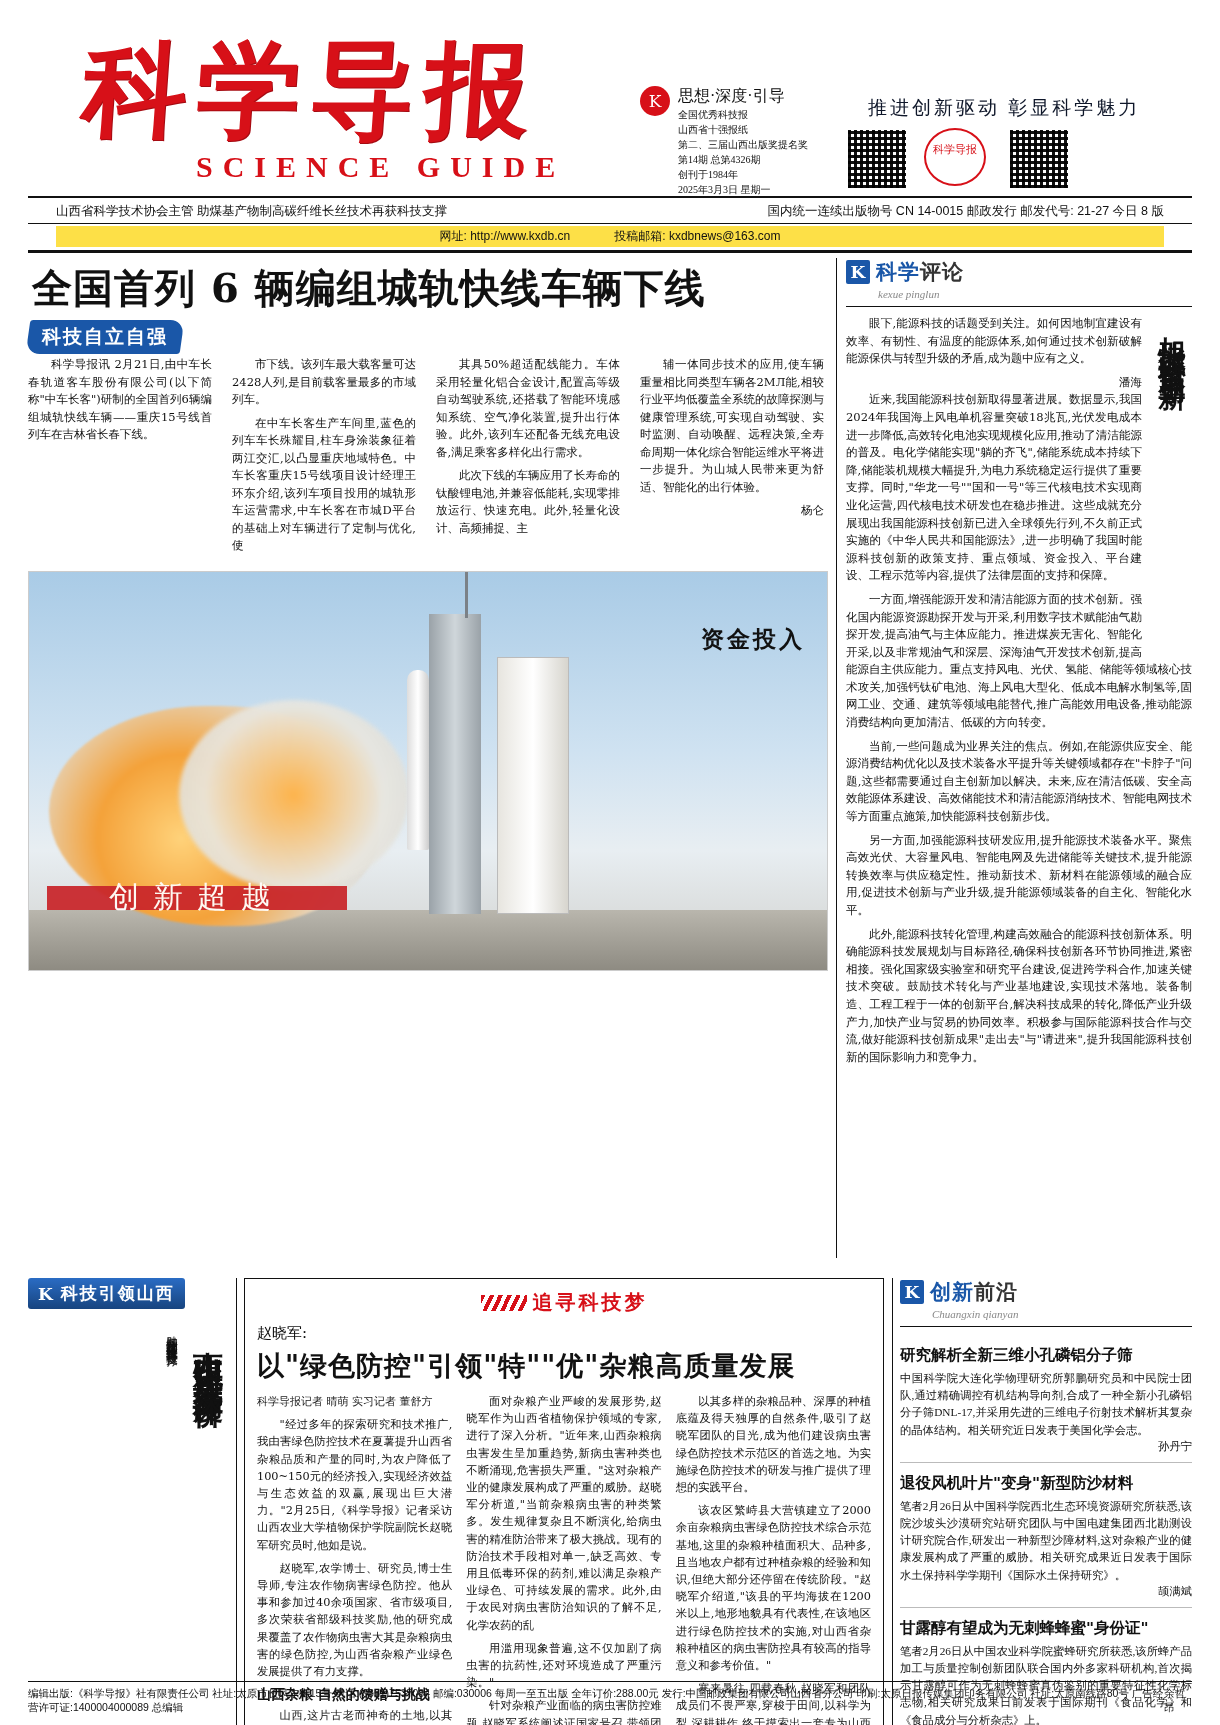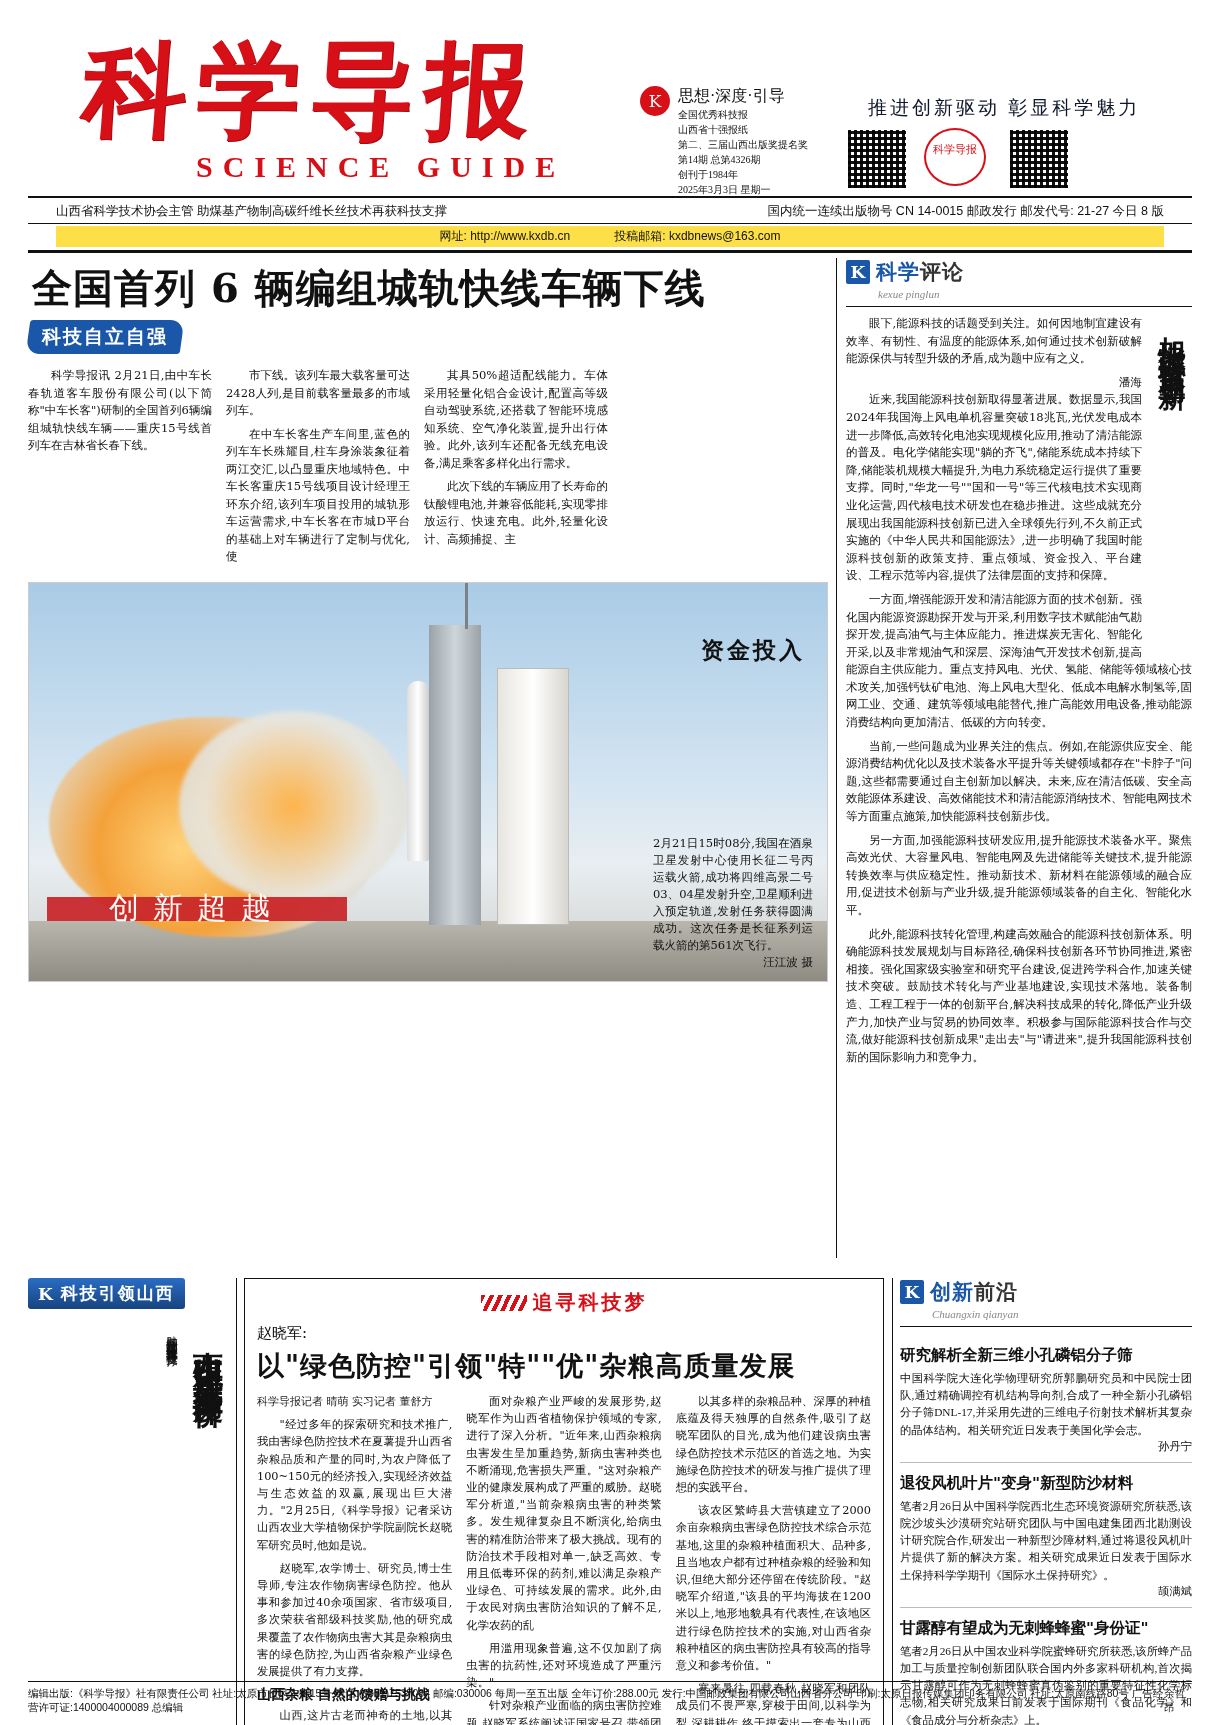--- a/index.html
+++ b/index.html
@@ -71,21 +71,21 @@
     font-weight:700;font-size:40px;letter-spacing:1px;color:#111;line-height:52px;
     margin:4px 0 6px 4px;
   }
   .kpill{
     display:inline-block;background:#1a57a8;color:#fff;font-weight:700;
     font-family:"DejaVu Serif",serif;font-size:19px;letter-spacing:2px;
     padding:4px 14px;border-radius:3px 14px 3px 14px;
     transform:skewX(-8deg);
   }
   .kpill span{display:inline-block;transform:skewX(8deg);}
-  .lead-cols{display:flex;gap:14px;margin-top:13px;}
+  .lead-cols{display:flex;gap:20px;margin-top:2px;}
   .lead-col{width:184px;font-size:11.5px;line-height:17.5px;text-align:justify;font-family:"DejaVu Serif",serif;}
   .lead-col p{margin:0 0 6px 0;text-indent:2em;}
   .byline{text-align:right;font-size:11.5px;margin-top:4px;}
 
   
   .photo{
     position:relative;margin-top:10px;width:800px;height:400px;overflow:hidden;border:1px solid #ccc;box-sizing:border-box;
     background:linear-gradient(#a9cbe6 0%, #cfe2f1 45%, #e8eef2 70%, #cfcfcb 100%);
   }
   .cap-success{position:absolute;right:22px;top:52px;font-family:"DejaVu Serif",serif;font-size:23px;font-weight:700;color:#111;letter-spacing:3px;}
@@ -214,37 +214,37 @@
           <p>科学导报讯 2月21日,由中车长春轨道客车股份有限公司(以下简称"中车长客")研制的全国首列6辆编组城轨快线车辆——重庆15号线首列车在吉林省长春下线。</p>
         </div>
         <div class="lead-col">
           <p>市下线。该列车最大载客量可达2428人列,是目前载客量最多的市域列车。</p>
           <p>在中车长客生产车间里,蓝色的列车车长殊耀目,柱车身涂装象征着两江交汇,以凸显重庆地域特色。中车长客重庆15号线项目设计经理王环东介绍,该列车项目投用的城轨形车运营需求,中车长客在市城D平台的基础上对车辆进行了定制与优化,使</p>
         </div>
         <div class="lead-col">
           <p>其具50%超适配线能力。车体采用轻量化铝合金设计,配置高等级自动驾驶系统,还搭载了智能环境感知系统、空气净化装置,提升出行体验。此外,该列车还配备无线充电设备,满足乘客多样化出行需求。</p>
           <p>此次下线的车辆应用了长寿命的钛酸锂电池,并兼容低能耗,实现零排放运行、快速充电。此外,轻量化设计、高频捕捉、主</p>
         </div>
+        <div class="lead-col">
+          <p>辅一体同步技术的应用,使车辆重量相比同类型车辆各2МЛ能,相较行业平均低覆盖全系统的故障探测与健康管理系统,可实现自动驾驶、实时监测、自动唤醒、远程决策,全寿命周期一体化综合智能运维水平将进一步提升。为山城人民带来更为舒适、智能化的出行体验。</p>
+          <div class="byline">杨仑</div>
+        </div>
       </div>
 
       
       <div class="photo">
         <div class="ground"></div>
         <div class="smoke"></div>
         <div class="smoke2"></div>
         <div class="rocket"></div>
         <div class="tower"></div>
         <div class="tower2"></div>
         <div class="mast"></div>
         <div class="banner">创新超越</div>
         <div class="cap-success">资金投入</div>
-        <div class="cap-text">
-          <span>2月21日15时08分,我国在酒泉卫星发射中心使用长征二号丙运载火箭,成功将四维高景二号03、04星发射升空,卫星顺利进入预定轨道,发射任务获得圆满成功。这次任务是长征系列运载火箭的第561次飞行。</span>
-          <div style="text-align:right;">汪江波 摄</div>
-        </div>
       </div>
     </div>
 
     <div class="rightcol">
       <div class="sec-head">
         <div class="k-sq">K</div>
         <div class="sec-title">
           <span>科学</span><span class="grey">评论</span>
         </div>
       </div>
@@ -321,21 +321,21 @@
         <div class="sec-pinyin">Chuangxin qianyan</div>
         <div class="hr-thin"></div>
 
         <div class="nitem">
           <div class="ntitle">研究解析全新三维小孔磷铝分子筛</div>
           <div class="nbody">中国科学院大连化学物理研究所郭鹏研究员和中民院士团队,通过精确调控有机结构导向剂,合成了一种全新小孔磷铝分子筛DNL-17,并采用先进的三维电子衍射技术解析其复杂的晶体结构。相关研究近日发表于美国化学会志。</div>
           <div class="nsign">孙丹宁</div>
         </div>
         <div class="nitem">
           <div class="ntitle">退役风机叶片"变身"新型防沙材料</div>
-          <div class="nbody">笔者2月26日从中国科学院西北生态环境资源研究所获悉,该院沙坡头沙漠研究站研究团队与中国电建集团西北勘测设计研究院合作,研发出一种新型沙障材料,通过将退役风机叶片提供了新的解决方案。相关研究成果近日发表于国际水土保持科学学期刊《国际水土保持研究》。</div>
+          <div class="nbody">笔者2月26日从中国科学院西北生态环境资源研究所获悉,该院沙坡头沙漠研究站研究团队与中国电建集团西北勘测设计研究院合作,研发出一种新型沙障材料,这对杂粮产业的健康发展构成了严重的威胁。相关研究成果近日发表于国际水土保持科学学期刊《国际水土保持研究》。</div>
           <div class="nsign">颉满斌</div>
         </div>
         <div class="nitem">
           <div class="ntitle">甘露醇有望成为无刺蜂蜂蜜"身份证"</div>
           <div class="nbody">笔者2月26日从中国农业科学院蜜蜂研究所获悉,该所蜂产品加工与质量控制创新团队联合国内外多家科研机构,首次揭示甘露醇可作为无刺蜂蜂蜜真伪鉴别的重要特征性化学标志物,相关研究成果日前发表于国际期刊《食品化学》和《食品成分与分析杂志》上。</div>
 
         </div>
 
       </div>
     </div>

